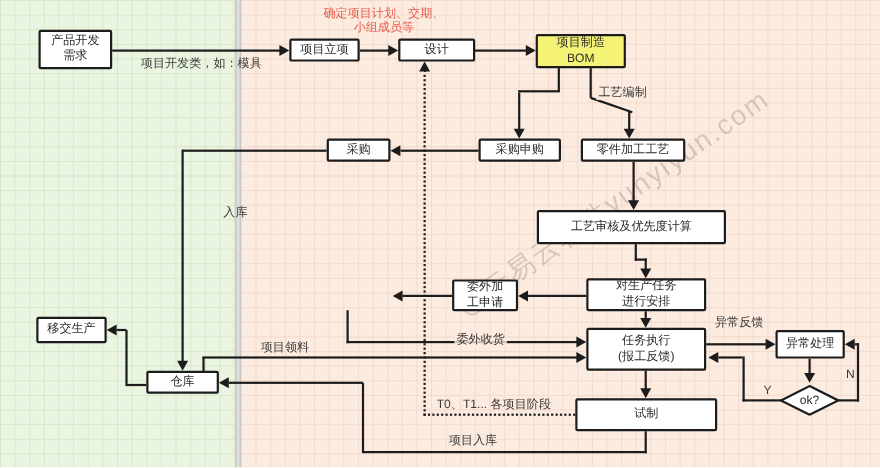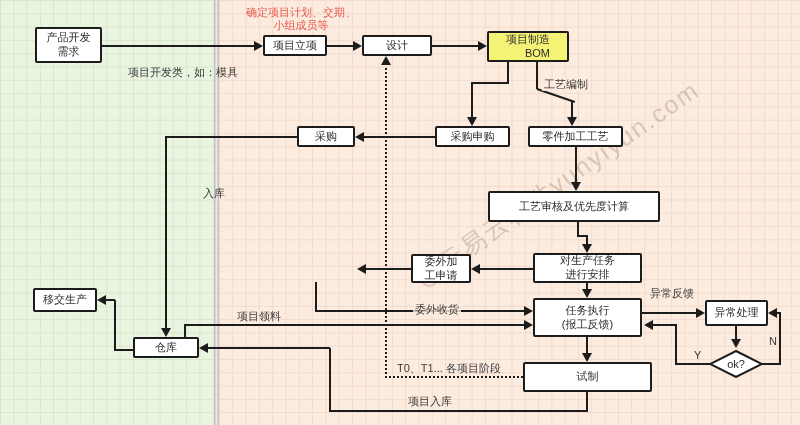--- a/index.html
+++ b/index.html
@@ -24,21 +24,21 @@
   .divider{position:absolute;left:214px;top:0;width:5px;height:425px;
     background:linear-gradient(to right,#b9b9b9,#e9e9e9 50%,#b9b9b9);}
   .node{
     position:absolute;background:#fff;border:2px solid #1c1c1c;border-radius:2px;
     display:flex;align-items:center;justify-content:center;text-align:center;
     white-space:pre-line;font-size:11px;line-height:1.25;color:#2b2b2b;
     box-sizing:border-box;z-index:3;
   }
   .node.yellow{background:#f5f376;}
   .lbl{position:absolute;font-size:11px;color:#3a3a3a;white-space:nowrap;z-index:4;line-height:1.2;}
-  .lbl.red{color:#e8584d;text-align:center;white-space:pre-line;}
+  .lbl.red{color:#e8584d;text-align:center;white-space:pre-line;margin-left:48px;}
   .lbl.chip{background:rgba(252,235,223,.8);padding:0 2px;}
   .line{position:absolute;background:#1c1c1c;z-index:2;}
   .dot-v{position:absolute;width:0;border-left:2px dotted #1c1c1c;z-index:2;}
   .dot-h{position:absolute;height:0;border-top:2px dotted #1c1c1c;z-index:2;}
   .ah{position:absolute;width:0;height:0;z-index:3;}
   .ah.r{border-top:5px solid transparent;border-bottom:5px solid transparent;border-left:9px solid #1c1c1c;}
   .ah.l{border-top:5px solid transparent;border-bottom:5px solid transparent;border-right:9px solid #1c1c1c;}
   .ah.d{border-left:5px solid transparent;border-right:5px solid transparent;border-top:9px solid #1c1c1c;}
   .ah.u{border-left:5px solid transparent;border-right:5px solid transparent;border-bottom:9px solid #1c1c1c;}
   .slant{position:absolute;height:2px;background:#1c1c1c;transform-origin:left center;z-index:2;}
@@ -145,21 +145,21 @@
   <div class="ah l" style="left:97px;top:295px;"></div>
 
   <div class="dot-v" style="left:385px;top:63px;height:315px;"></div>
   <div class="dot-h" style="left:385px;top:376px;width:138px;"></div>
   <div class="ah u" style="left:381px;top:56px;"></div>
 
   <div class="node" style="left:35px;top:27px;width:67px;height:36px;">产品开发
 需求</div>
   <div class="node" style="left:263px;top:35px;width:64px;height:21px;">项目立项</div>
   <div class="node" style="left:362px;top:35px;width:70px;height:21px;">设计</div>
-  <div class="node yellow" style="left:487px;top:31px;width:82px;height:31px;text-align:right;">项目制造
+  <div class="node yellow" style="left:487px;top:31px;width:82px;height:31px;">项目制造
 BOM</div>
   <div class="node" style="left:435px;top:126px;width:75px;height:21px;">采购申购</div>
   <div class="node" style="left:528px;top:126px;width:95px;height:21px;">零件加工工艺</div>
   <div class="node" style="left:297px;top:126px;width:58px;height:21px;">采购</div>
   <div class="node" style="left:488px;top:191px;width:172px;height:31px;">工艺审核及优先度计算</div>
   <div class="node" style="left:533px;top:253px;width:109px;height:30px;">对生产任务
 进行安排</div>
   <div class="node" style="left:411px;top:254px;width:60px;height:29px;">委外加
 工申请</div>
   <div class="node" style="left:533px;top:298px;width:109px;height:39px;">任务执行
@@ -171,21 +171,21 @@
 
   <div class="diamond-wrap">
     <svg width="54" height="28" viewBox="0 0 54 28">
       <polygon points="27,1 53,14 27,27 1,14" fill="#ffffff" stroke="#1c1c1c" stroke-width="2"></polygon>
     </svg>
     <div class="diamond-text">ok?</div>
   </div>
 
   <div class="lbl red" style="left:238px;top:6px;width:126px;">确定项目计划、交期、
 小组成员等</div>
-  <div class="lbl" style="left:128px;top:66px;">项目开发类，如：模具</div>
+  <div class="lbl" style="left:128px;top:52px;">项目开发类，如：模具</div>
   <div class="lbl chip" style="left:542px;top:78px;">工艺编制</div>
   <div class="lbl" style="left:167px;top:187px;margin-left:36px;">入库</div>
   <div class="lbl chip" style="left:413px;top:303px;">委外收货</div>
   <div class="lbl" style="left:237px;top:310px;">项目领料</div>
   <div class="lbl" style="left:650px;top:287px;">异常反馈</div>
   <div class="lbl" style="left:397px;top:362px;">T0、T1... 各项目阶段</div>
   <div class="lbl" style="left:408px;top:395px;">项目入库</div>
   <div class="lbl" style="left:694px;top:349px;">Y</div>
   <div class="lbl" style="left:769px;top:335px;">N</div>
 

